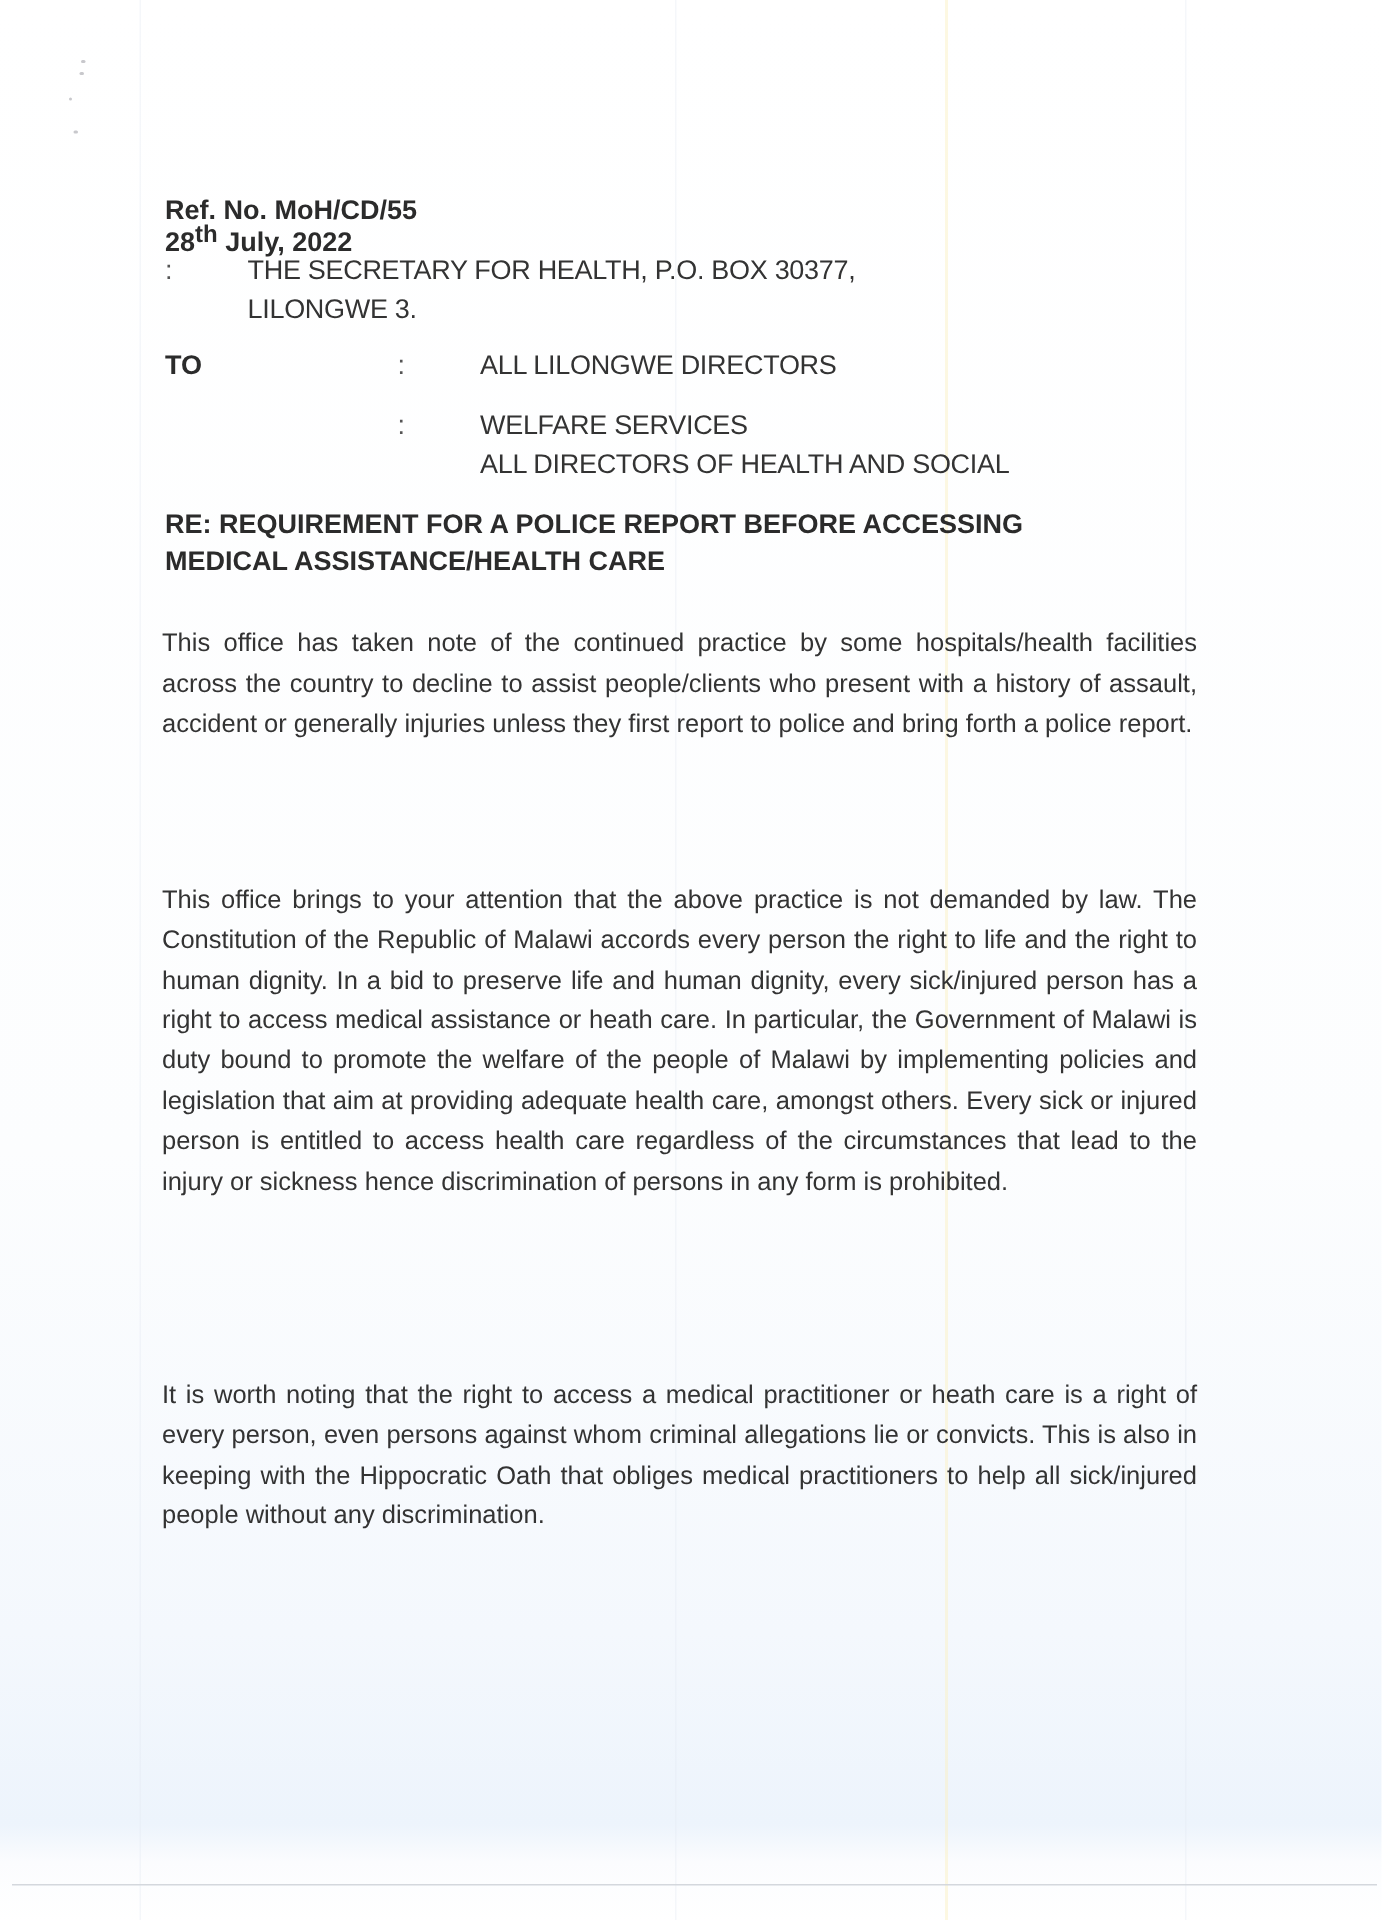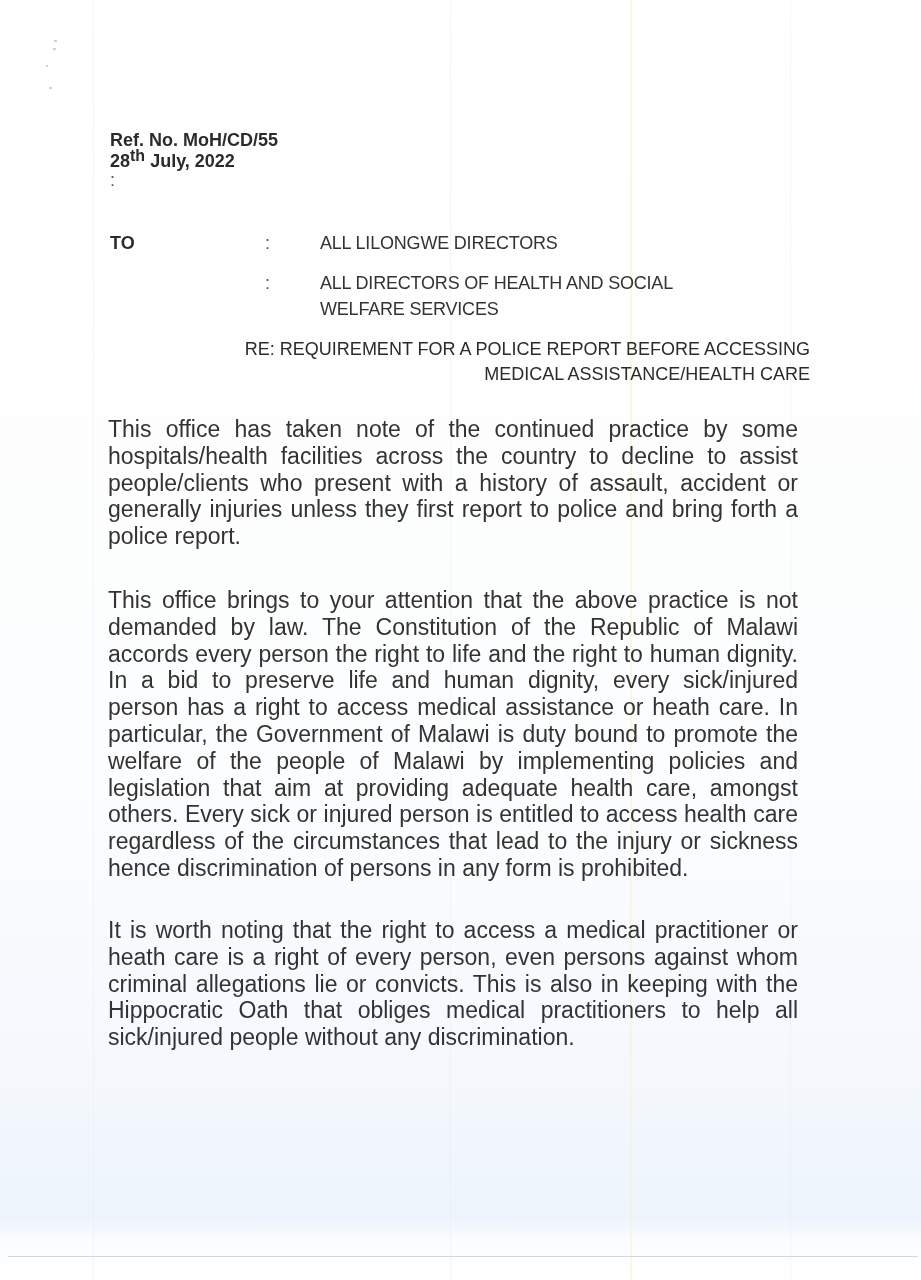--- a/index.html
+++ b/index.html
@@ -86,32 +86,32 @@
   .hdr-val {
     width: 470px;
     color: #333;
     letter-spacing: -0.2px;
   }
 
   .subject {
     position: absolute;
     left: 110px; top: 337px;
     width: 700px;
-    text-align: right;
-    font-weight: normal;
+    text-align: left;
+    font-weight: bold;
     font-size: 18px;
     line-height: 25px;
     color: #2b2b2b;
   }
 
   .para {
     position: absolute;
     left: 108px;
     width: 690px;
-    font-size: 23px;
+    font-size: 17px;
     line-height: 26.8px;
     text-align: justify;
     color: #333;
   }
 </style>
 </head>
 <body>
 
 <div class="page">
 
@@ -127,36 +127,40 @@
     <div class="speck" style="left:9px; top:52px;"></div>
   </div>
 
   <div class="ref-row">
     <span>Ref. No. MoH/CD/55</span>
     <span class="date"><span>28</span><sup>th</sup><span> July, 2022</span></span>
   </div>
 
   <div class="hdr-row" style="top:167px;">
     <div class="hdr-colon">:</div>
+    <div class="hdr-val">
+      <div>THE SECRETARY FOR HEALTH, P.O. BOX 30377,</div>
+      <div>LILONGWE 3.</div>
+    </div>
   </div>
 
   <div class="hdr-row" style="top:230px;">
     <div class="hdr-key">TO</div>
     <div class="hdr-colon">:</div>
     <div class="hdr-val">
       <div>ALL LILONGWE DIRECTORS</div>
     </div>
   </div>
 
   <div class="hdr-row" style="top:270px;">
     <div class="hdr-key"></div>
     <div class="hdr-colon">:</div>
     <div class="hdr-val">
+      <div>WELFARE SERVICES</div>
       <div>ALL DIRECTORS OF HEALTH AND SOCIAL</div>
-      <div>WELFARE SERVICES</div>
     </div>
   </div>
 
   <div class="subject">
     <div>RE: REQUIREMENT FOR A POLICE REPORT BEFORE ACCESSING</div>
     <div>MEDICAL ASSISTANCE/HEALTH CARE</div>
   </div>
 
   <p class="para" style="top:416px; margin:0;">This office has taken note of the continued practice by some hospitals/health facilities across the country to decline to assist people/clients who present with a history of assault, accident or generally injuries unless they first report to police and bring forth a police report.</p>
   <p class="para" style="top:587px; margin:0;">This office brings to your attention that the above practice is not demanded by law. The Constitution of the Republic of Malawi accords every person the right to life and the right to human dignity. In a bid to preserve life and human dignity, every sick/injured person has a right to access medical assistance or heath care. In particular, the Government of Malawi is duty bound to promote the welfare of the people of Malawi by implementing policies and legislation that aim at providing adequate health care, amongst others. Every sick or injured person is entitled to access health care regardless of the circumstances that lead to the injury or sickness hence discrimination of persons in any form is prohibited.</p>

